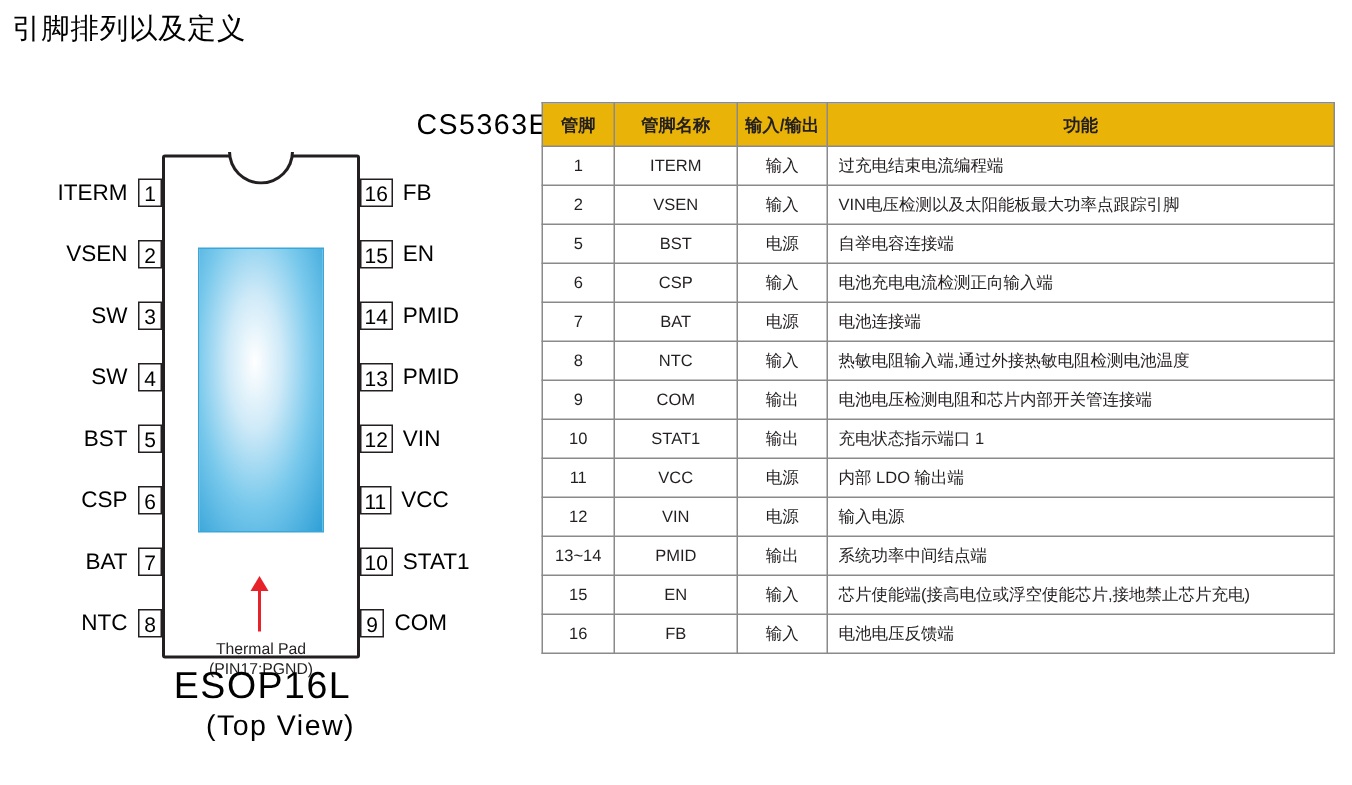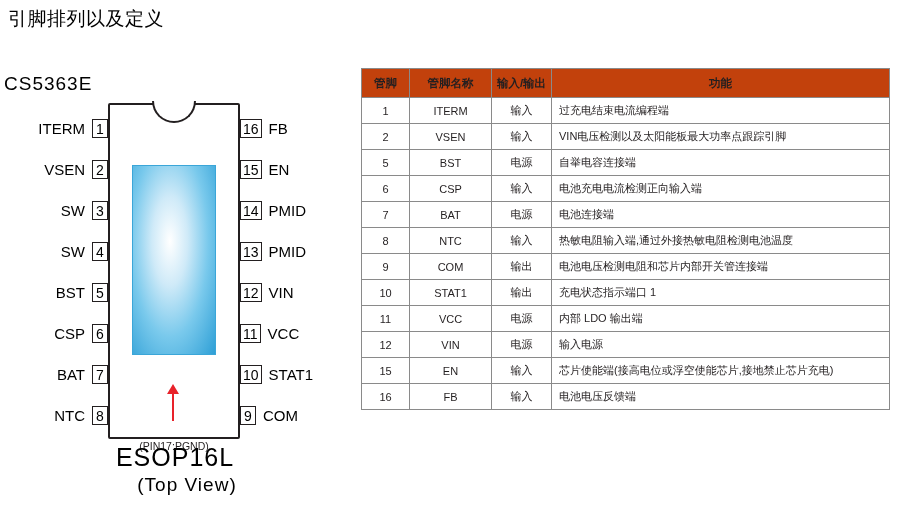--- a/index.html
+++ b/index.html
@@ -27,24 +27,24 @@
   
   #pinout {
     position: absolute;
     left: 0;
     top: 55px;
     width: 350px;
     height: 460px;
   }
   #chip-name {
     position: absolute;
-    left: 4px;
+    left: 16px;
     top: 18px;
     width: 350px;
-    text-align: left;
+    text-align: right;
     font-size: 19px;
     letter-spacing: 1px;
   }
   #chip-body {
     position: absolute;
     left: 108px;
     top: 48px;
     width: 132px;
     height: 336px;
     border: 2px solid #231f20;
@@ -168,21 +168,21 @@
     table-layout: fixed;
   }
   th, td {
     border: 1px solid #8a8a8a;
     font-size: 11px;
     padding: 0 4px;
     height: 25px;
     color: #231f20;
   }
   thead th {
-    background: #c2410c;
+    background: #eab308;
     font-weight: bold;
     text-align: center;
     font-size: 11.5px;
     height: 28px;
   }
   td.c-num, td.c-name, td.c-io {
     text-align: center;
   }
   td.c-func {
     text-align: left;
@@ -199,20 +199,21 @@
 <div id="page-title">引脚排列以及定义</div>
 
 <div id="pinout">
 
   <div id="chip-name">CS5363E</div>
 
   <div id="chip-body"></div>
   <div id="chip-notch"></div>
   <div id="thermal-pad"></div>
   <div id="pad-arrow"></div>
+  <div class="pad-label" id="pad-label-1">Thermal Pad</div>
   <div class="pad-label" id="pad-label-2">(PIN17:PGND)</div>
 
   <div class="pin pin-left" style="top:62px">
     <span class="pin-name">ITERM</span>
     <span class="pin-num">1</span>
   </div>
   <div class="pin pin-left" style="top:103px">
     <span class="pin-name">VSEN</span>
     <span class="pin-num">2</span>
   </div>
@@ -349,20 +350,26 @@
           <td class="c-io">电源</td>
           <td class="c-func">内部 LDO 输出端</td>
         </tr>
         <tr>
           <td class="c-num">12</td>
           <td class="c-name">VIN</td>
           <td class="c-io">电源</td>
           <td class="c-func">输入电源</td>
         </tr>
         <tr>
+          <td class="c-num">13~14</td>
+          <td class="c-name">PMID</td>
+          <td class="c-io">输出</td>
+          <td class="c-func">系统功率中间结点端</td>
+        </tr>
+        <tr>
           <td class="c-num">15</td>
           <td class="c-name">EN</td>
           <td class="c-io">输入</td>
           <td class="c-func">芯片使能端(接高电位或浮空使能芯片,接地禁止芯片充电)</td>
         </tr>
         <tr>
           <td class="c-num">16</td>
           <td class="c-name">FB</td>
           <td class="c-io">输入</td>
           <td class="c-func">电池电压反馈端</td>

